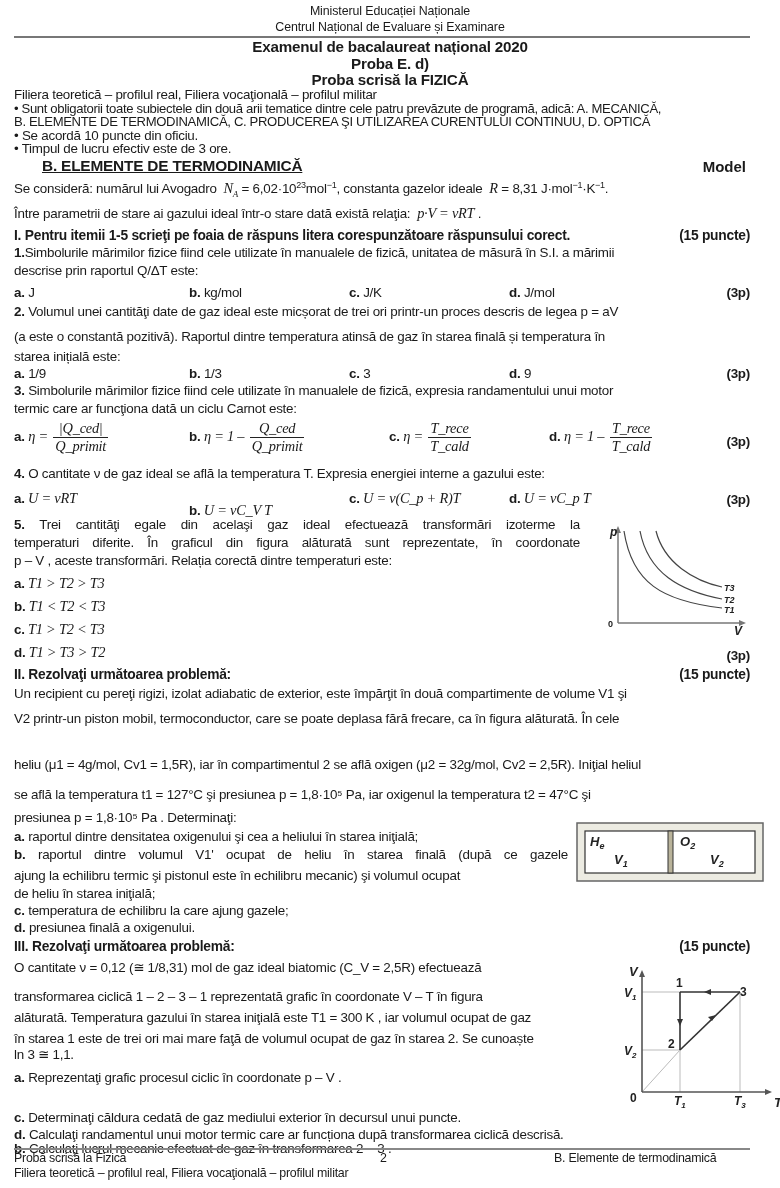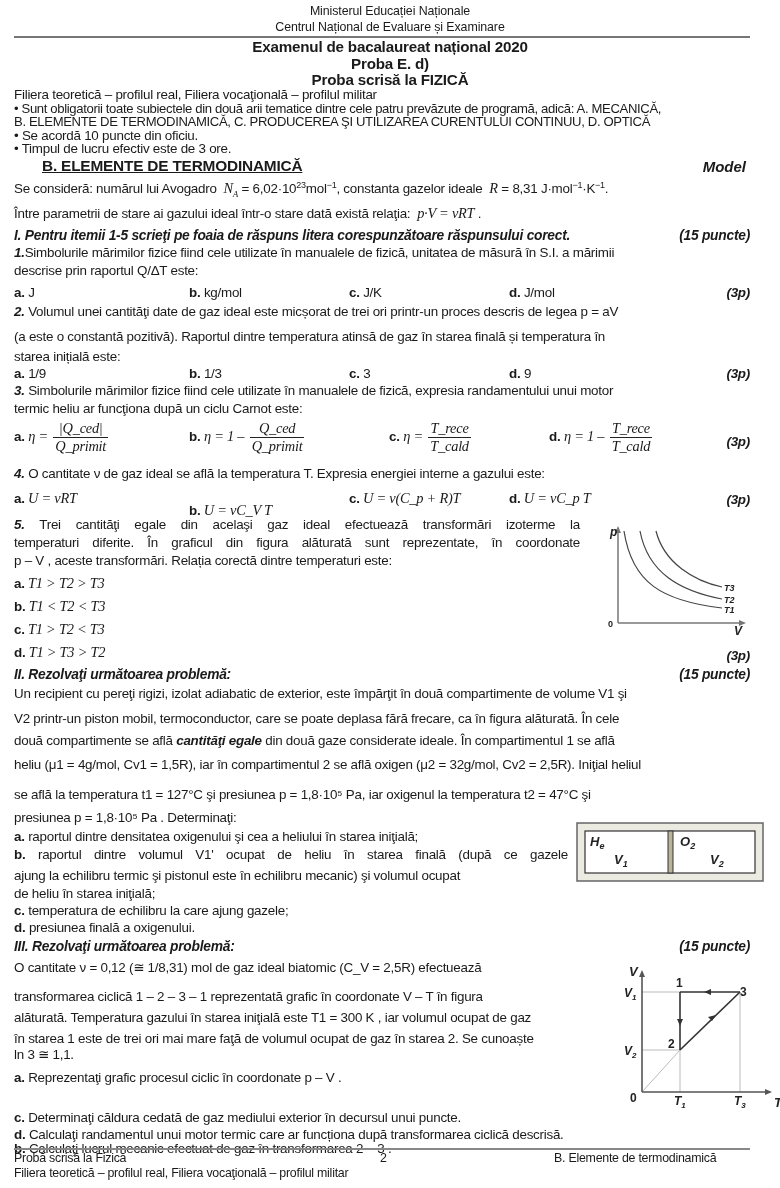--- a/index.html
+++ b/index.html
@@ -9,21 +9,21 @@
     color: #1a1a1a;
     font-size: 13.6px;
     position: relative;
   }
   .page { position: absolute; left: 14px; top: 0; width: 752px; height: 1188px; }
   .abs { position: absolute; white-space: nowrap; }
   .hdr-small { font-size: 12.4px; width: 752px; text-align: center; left: 0; letter-spacing: -0.1px; }
   .rule { position: absolute; left: 0; width: 736px; height: 2px; background: #777; }
   .title { font-weight: bold; font-size: 15.2px; width: 752px; text-align: center; left: 0; letter-spacing: -0.2px; }
   .line { font-size: 13.4px; letter-spacing: -0.25px; }
-  .bold { font-weight: bold; font-style: italic; }
+  .bold { font-weight: bold; }
   .it { font-style: italic; font-family: "Liberation Serif", "DejaVu Serif", serif; font-size: 14.4px; }
   .sec { font-weight: bold; font-size: 15.4px; text-decoration: underline; letter-spacing: -0.2px; }
   .right { right: 16px; text-align: right; }
   .sup { font-size: 9px; vertical-align: super; }
   .sub { font-size: 9px; vertical-align: sub; }
   .frac { display: inline-block; vertical-align: middle; text-align: center; margin: 0 2px; }
   .frac .num { display: block; border-bottom: 1px solid #222; padding: 0 2px; line-height: 17px; }
   .frac .den { display: block; padding: 0 2px; line-height: 17px; }
   .opt-lbl { font-weight: bold; }
   svg text { font-family: "Liberation Sans", "DejaVu Sans", sans-serif; }
@@ -72,21 +72,21 @@
   <div class="abs line" style="top:304px;left:0;"><span class="bold">2.</span> <span>Volumul unei cantităţi date de gaz ideal este micșorat de trei ori printr-un proces descris de legea p = aV</span></div>
   <div class="abs line" style="top:329px;left:0;">(a este o constantă pozitivă). Raportul dintre temperatura atinsă de gaz în starea finală și temperatura în</div>
   <div class="abs line" style="top:349px;left:0;">starea inițială este:</div>
   <div class="abs line" style="top:366px;left:0;"><span class="opt-lbl">a.</span> <span>1/9</span></div>
   <div class="abs line" style="top:366px;left:175px;"><span class="opt-lbl">b.</span> <span>1/3</span></div>
   <div class="abs line" style="top:366px;left:335px;"><span class="opt-lbl">c.</span> <span>3</span></div>
   <div class="abs line" style="top:366px;left:495px;"><span class="opt-lbl">d.</span> <span>9</span></div>
   <div class="abs bold line right" style="top:366px;">(3p)</div>
 
   <div class="abs line" style="top:383px;left:0;"><span class="bold">3.</span> <span>Simbolurile mărimilor fizice fiind cele utilizate în manualele de fizică, expresia randamentului unui motor</span></div>
-  <div class="abs line" style="top:401px;left:0;">termic heliu ar funcţiona după un ciclu Carnot este:</div>
+  <div class="abs line" style="top:401px;left:0;">termic care ar funcţiona dată un ciclu Carnot este:</div>
 
   <div class="abs line" style="top:420px;left:0;">
     <span class="opt-lbl">a.</span>
     <span class="it">η =</span>
     <span class="frac it"><span class="num">|Q_ced|</span><span class="den">Q_primit</span></span>
   </div>
   <div class="abs line" style="top:420px;left:175px;">
     <span class="opt-lbl">b.</span>
     <span class="it">η = 1 –</span>
     <span class="frac it"><span class="num">Q_ced</span><span class="den">Q_primit</span></span>
@@ -132,21 +132,20 @@
     <text x="6" y="104" font-size="9" font-weight="bold" fill="#222">0</text>
     <text x="122" y="68" font-size="9" font-weight="bold" font-style="italic" fill="#222">T3</text>
     <text x="122" y="80" font-size="9" font-weight="bold" font-style="italic" fill="#222">T2</text>
     <text x="122" y="90" font-size="9" font-weight="bold" font-style="italic" fill="#222">T1</text>
   </svg>
 
   <div class="abs bold line" style="top:667px;left:0;font-size:13.8px;">II. Rezolvaţi următoarea problemă:</div>
   <div class="abs bold line right" style="top:667px;font-size:13.8px;">(15 puncte)</div>
   <div class="abs line" style="top:686px;left:0;text-align:center;">Un recipient cu pereţi rigizi, izolat adiabatic de exterior, este împărţit în două compartimente de volume V1 şi</div>
   <div class="abs line" style="top:711px;left:0;">V2 printr-un piston mobil, termoconductor, care se poate deplasa fără frecare, ca în figura alăturată. În cele</div>
-  <div class="abs line" style="top:733px;left:0;"><span>două compartimente se află </span><span class="bold">cantităţi egale</span><span> din două gaze considerate ideale. În compartimentul 1 se află</span></div>
   <div class="abs line" style="top:757px;left:0;">heliu (μ1 = 4g/mol, Cv1 = 1,5R), iar în compartimentul 2 se află oxigen (μ2 = 32g/mol, Cv2 = 2,5R). Iniţial heliul</div>
   <div class="abs line" style="top:787px;left:0;">se află la temperatura t1 = 127°C şi presiunea p = 1,8·10⁵ Pa, iar oxigenul la temperatura t2 = 47°C şi</div>
   <div class="abs line" style="top:810px;left:0;">presiunea p = 1,8·10⁵ Pa . Determinaţi:</div>
 
   <div class="abs line" style="top:829px;left:0;"><span class="opt-lbl">a.</span> <span>raportul dintre densitatea oxigenului şi cea a heliului în starea iniţială;</span></div>
   <div class="abs line" style="top:847px;left:0;width:554px;text-align:justify;text-align-last:justify;"><span class="opt-lbl">b.</span> <span>raportul dintre volumul V1' ocupat de heliu în starea finală (după ce gazele</span></div>
   <div class="abs line" style="top:868px;left:0;">ajung la echilibru termic şi pistonul este în echilibru mecanic) şi volumul ocupat</div>
   <div class="abs line" style="top:886px;left:0;">de heliu în starea iniţială;</div>
   <div class="abs line" style="top:903px;left:0;"><span class="opt-lbl">c.</span> <span>temperatura de echilibru la care ajung gazele;</span></div>
   <div class="abs line" style="top:920px;left:0;"><span class="opt-lbl">d.</span> <span>presiunea finală a oxigenului.</span></div>

